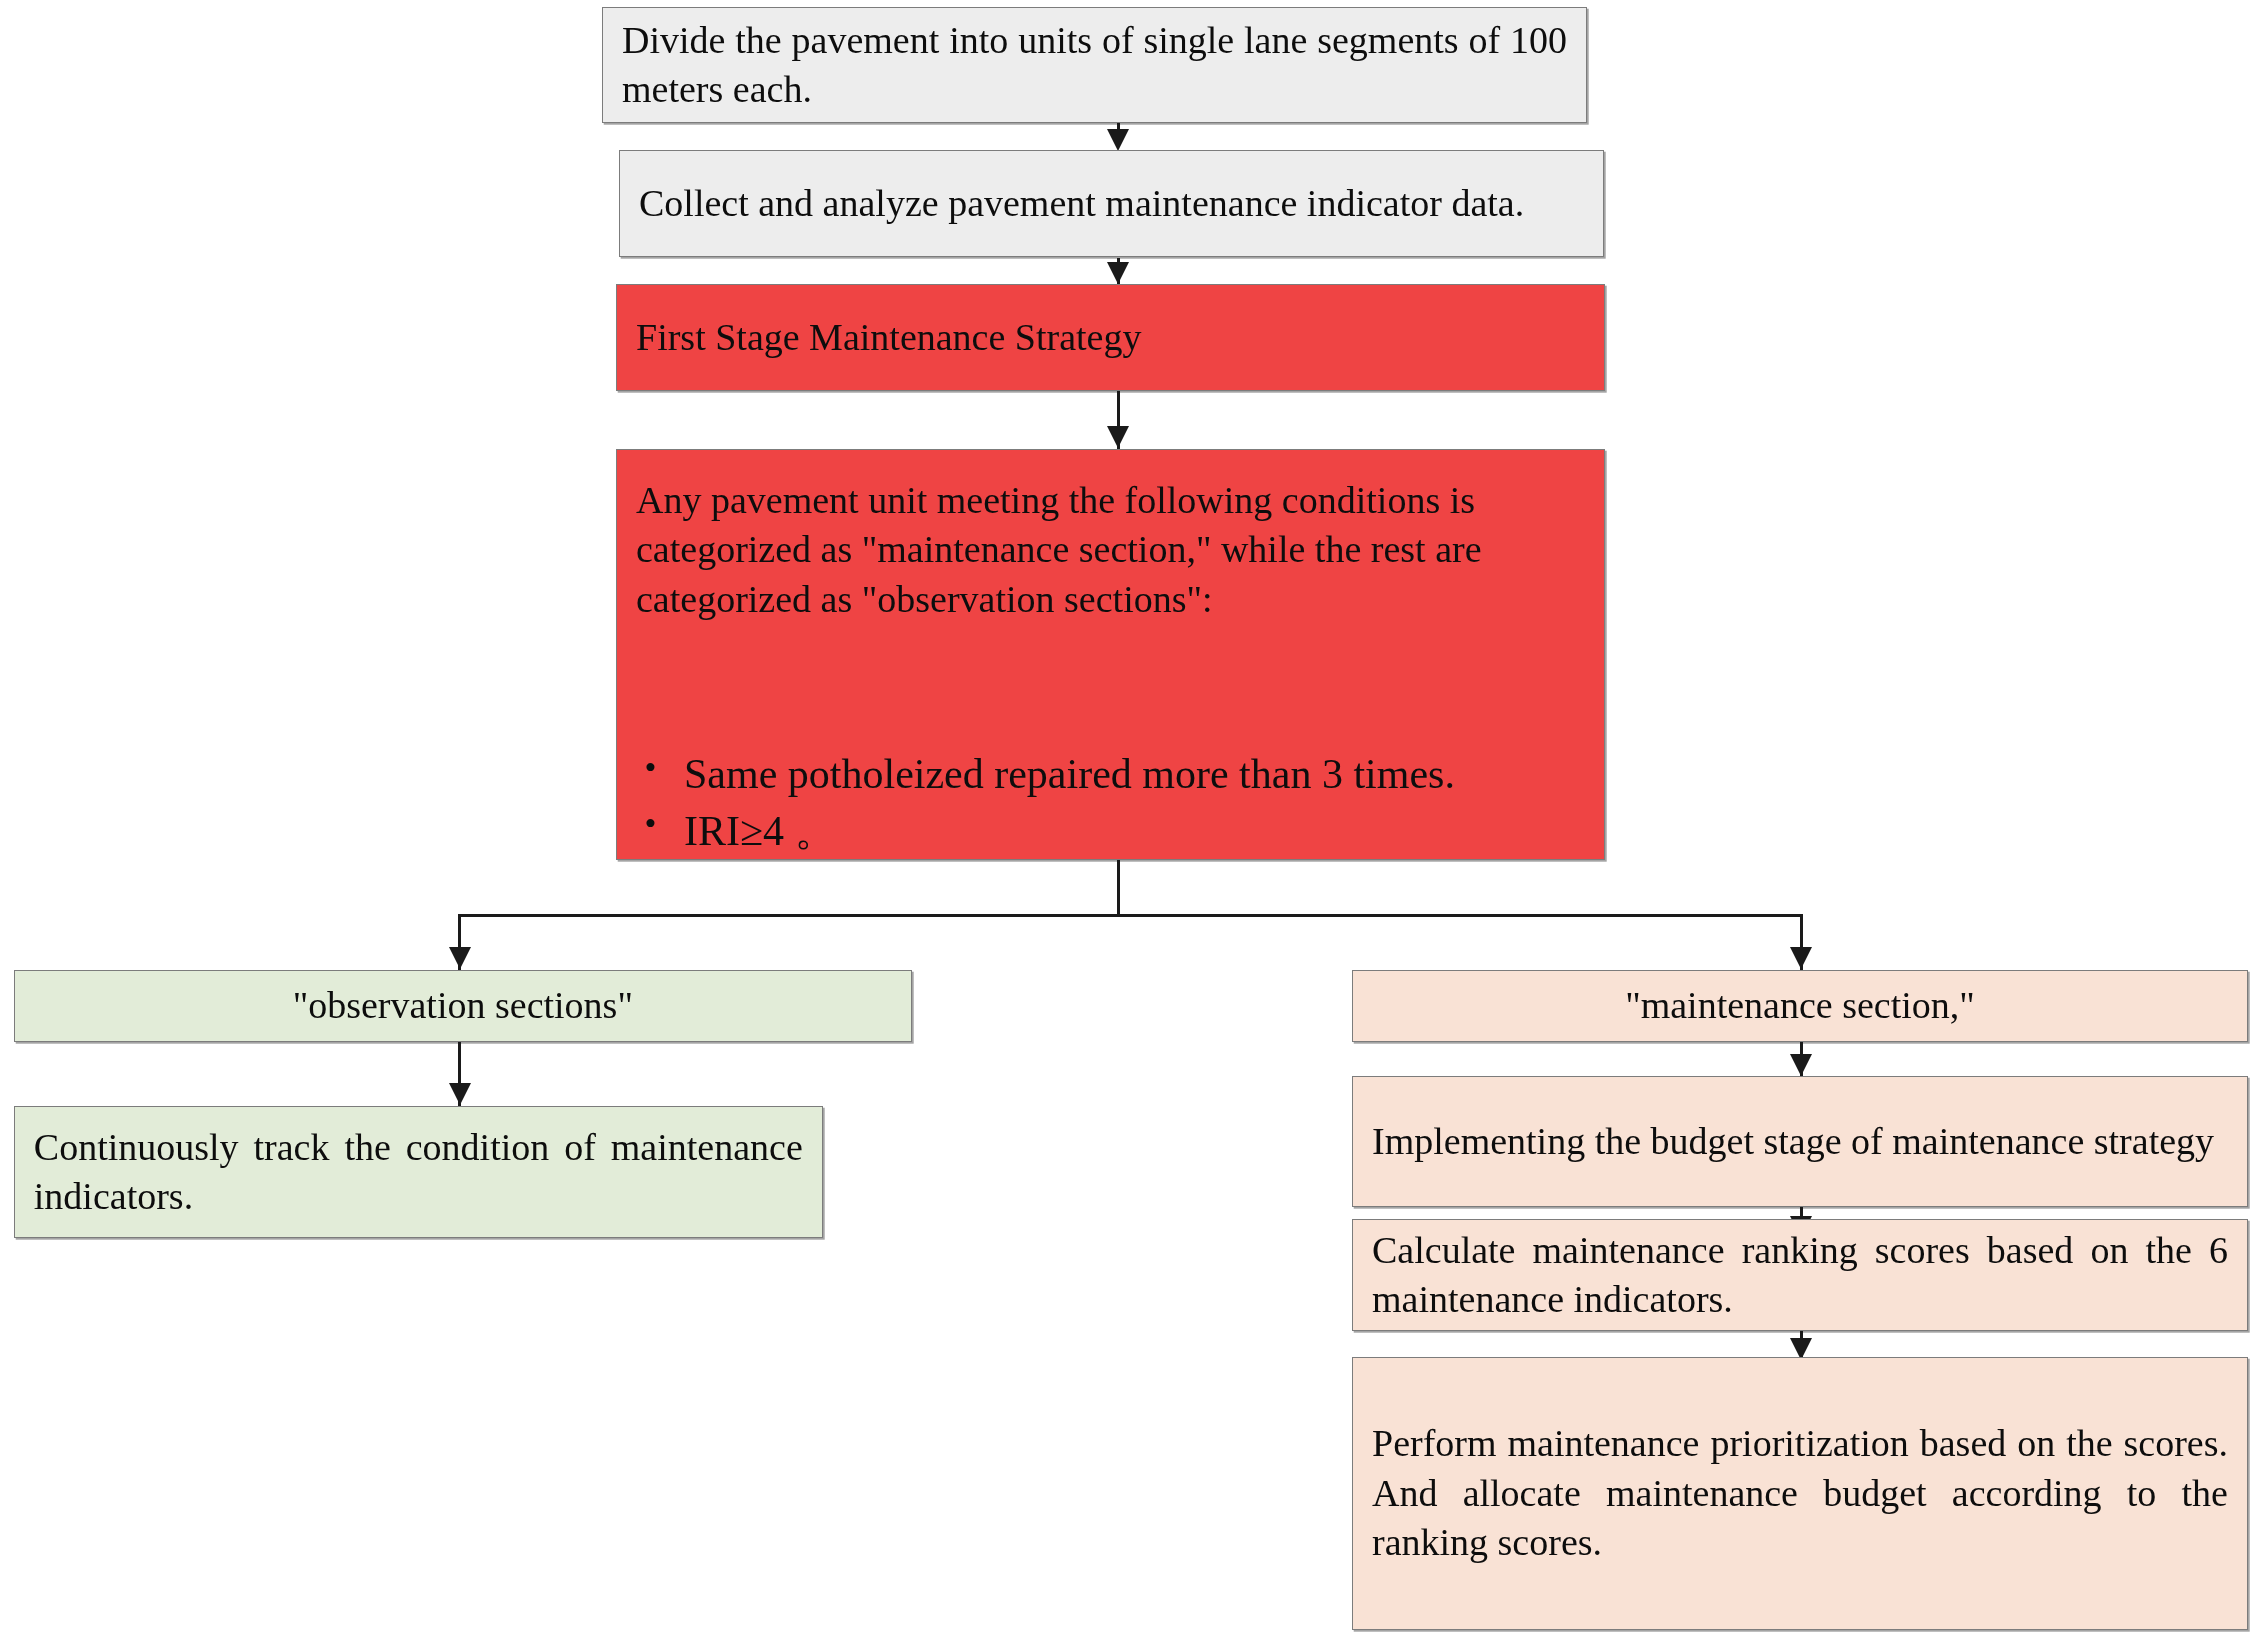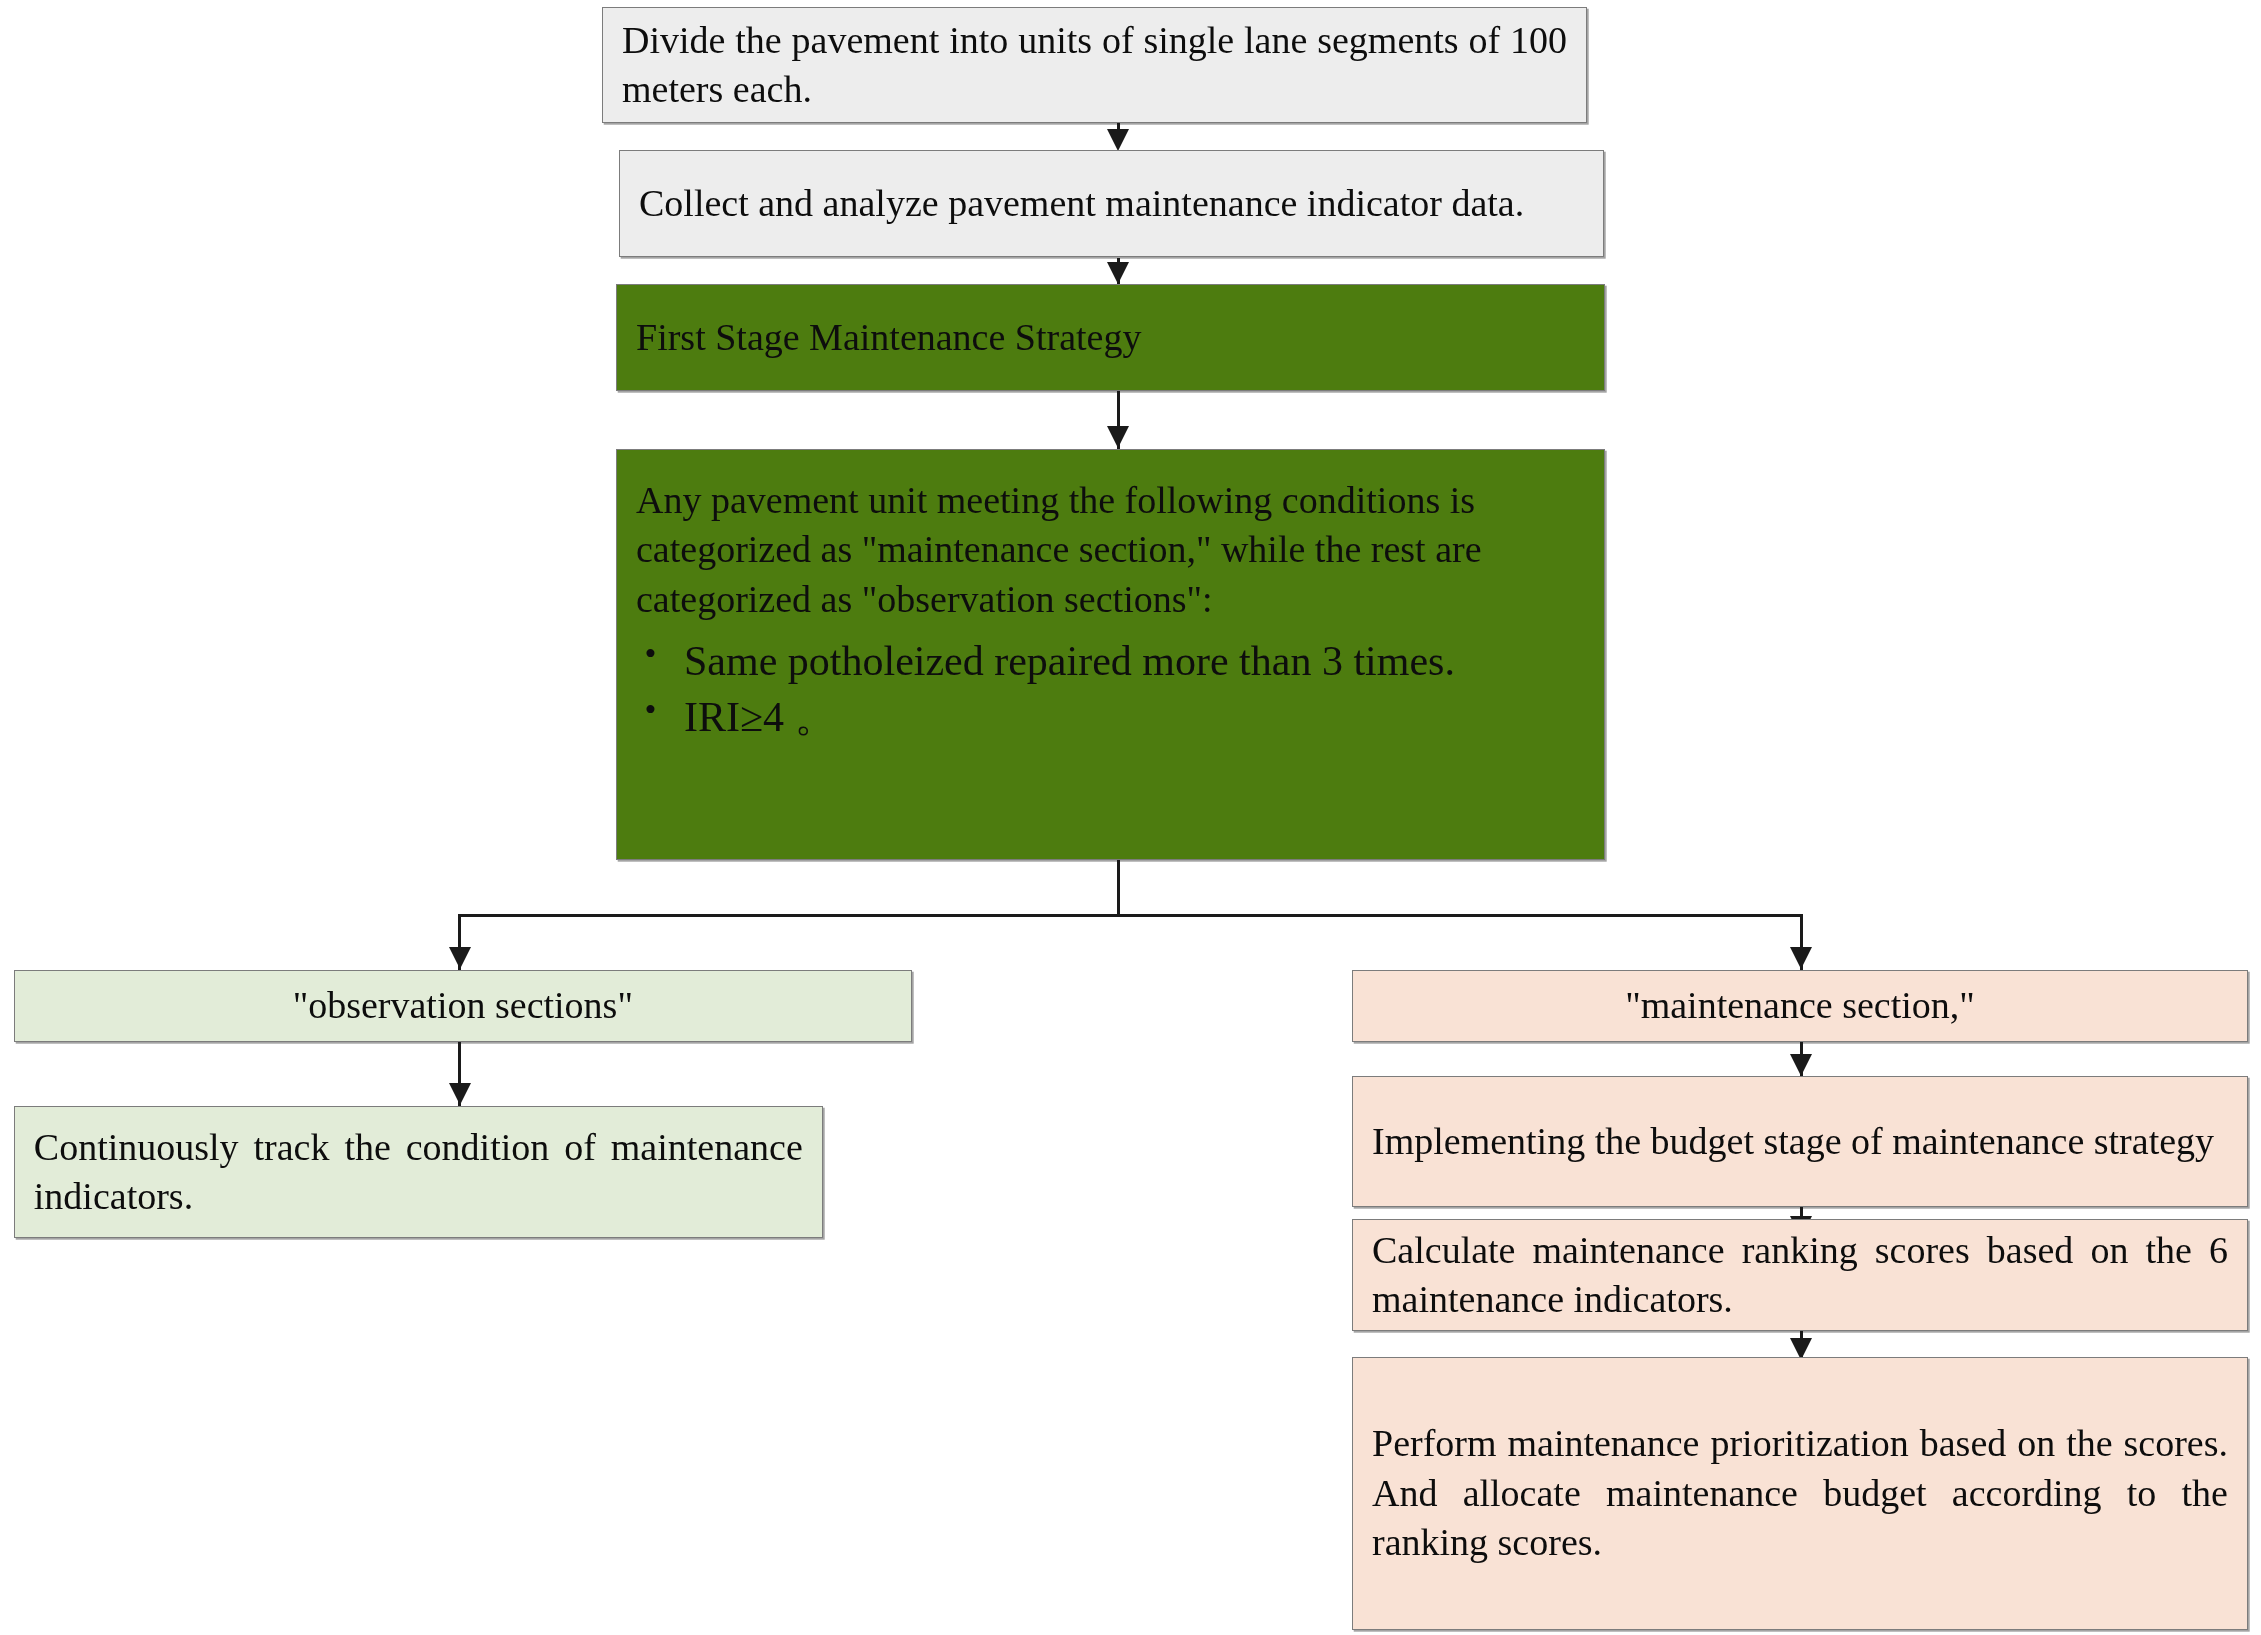--- a/index.html
+++ b/index.html
@@ -30,21 +30,21 @@
   }
   .node .txt {
     font-size: 38px;
     line-height: 1.30;
     padding: 0 19px;
   }
   .just .txt { text-align: justify; text-align-last: left; }
   .ctr .txt  { text-align: center; }
 
   .gray   { background: #ededed; }
-  .blue   { background: #4d7c0f; }
+  .blue   { background: #ef4444; }
   .green  { background: #e2ecd8; }
   .orange { background: #f9e2d5; }
 
   .bullets {
     list-style: none;
     margin: 8.6px 0 0 0;
     padding: 0 19px;
   }
   .bullets li {
     font-size: 42px;
@@ -95,21 +95,21 @@
   <div class="vline" style="left:1117px; top:258px; height:26px;"></div>
   <div class="arrowhead" style="left:1107px; top:262px;"></div>
 
   <div class="node blue" style="left:616px; top:284px; width:989px; height:107px;">
     <div class="txt">First Stage Maintenance Strategy</div>
   </div>
 
   <div class="vline" style="left:1117px; top:391px; height:58px;"></div>
   <div class="arrowhead" style="left:1107px; top:426px;"></div>
 
-  <div class="node blue" style="left:616px; top:449px; width:989px; height:411px; justify-content:flex-start; padding-top:26px;">
+  <div class="node blue" style="left:616px; top:449px; width:989px; height:411px; justify-content:space-between; padding-top:26px;">
     <div class="txt">Any pavement unit meeting the following conditions is categorized as "maintenance section," while the rest are categorized as "observation sections":</div>
     <ul class="bullets">
       <li>Same potholeized repaired more than 3 times.</li>
       <li>IRI≥4 。</li>
     </ul>
   </div>
 
   <div class="vline" style="left:1117px; top:860px; height:54px;"></div>
   <div class="hline" style="left:458px; top:914px; width:1344px;"></div>
   <div class="vline" style="left:458px; top:914px; height:56px;"></div>

